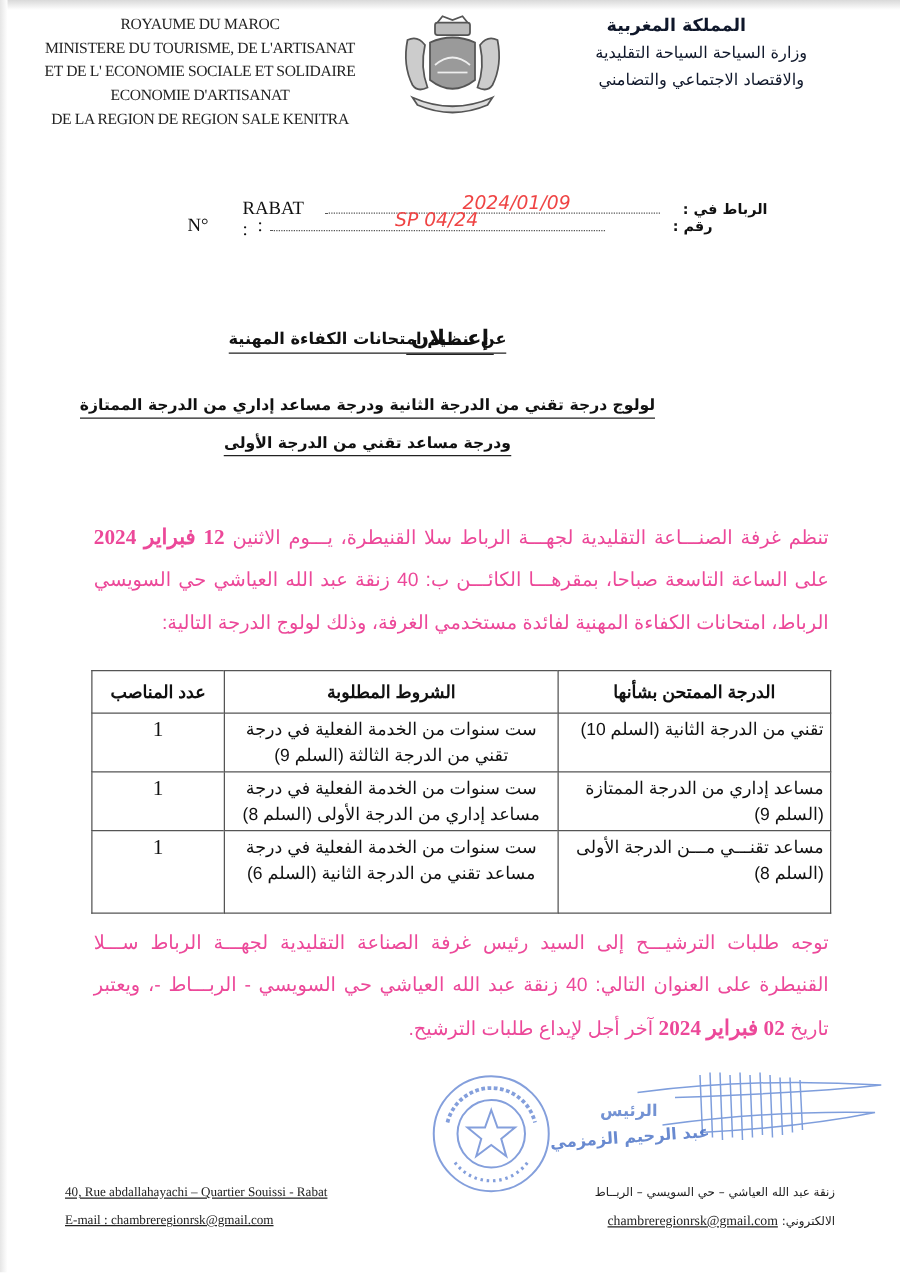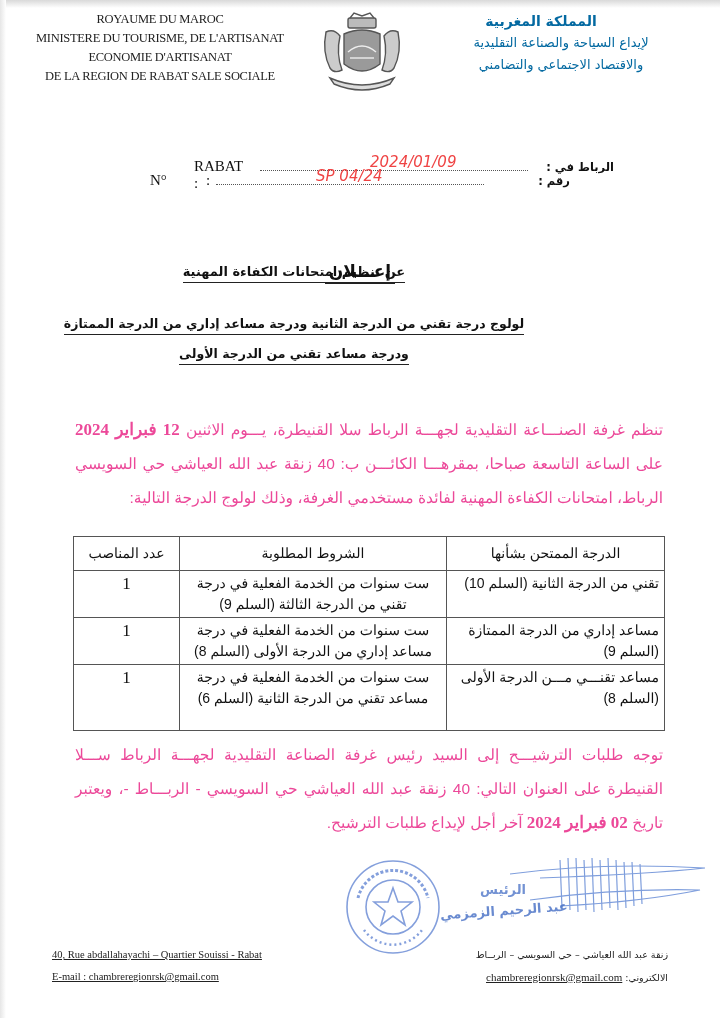--- a/index.html
+++ b/index.html
@@ -24,21 +24,21 @@
   }
   .hdr-fr div { white-space: nowrap; }
   
   .emblem {
     position: absolute; left: 316px; top: 12px; width: 92px; height: 88px;
   }
   
   .hdr-ar {
     position: absolute; right: 14px; top: 10px; width: 290px;
     direction: rtl; text-align: center;
-    font-family: "DejaVu Sans", sans-serif; font-size: 13px; line-height: 22px; color: #0369a1;
+    font-family: "DejaVu Sans", sans-serif; font-size: 13px; line-height: 22px; color: #0f172a;
   }
   .hdr-ar .kingdom { font-weight: bold; font-size: 14px; padding-right: 40px; }
   .hdr-ar div { white-space: nowrap; }
   
   .ref-row {
     position: absolute; left: 150px; width: 420px; height: 22px;
     font-size: 15px; display: flex; align-items: baseline;
   }
   .ref-row .fr { width: 56px; }
   .ref-row .colon { width: 10px; }
@@ -76,21 +76,21 @@
   .para b { font-family: "Liberation Serif", serif; font-size: 17px; }
   
   .grades-table {
     position: absolute; left: 73px; top: 536px; width: 592px;
     border-collapse: collapse; direction: rtl;
     font-family: "Liberation Sans", sans-serif; font-size: 14px; color: #111;
   }
   .grades-table th, .grades-table td {
     border: 1px solid #555; padding: 2px 5px; vertical-align: top; line-height: 21px;
   }
-  .grades-table th { font-weight: normal; text-align: center; height: 29px; vertical-align: middle; }
+  .grades-table th { font-weight: bold; text-align: center; height: 29px; vertical-align: middle; }
   .grades-table td.grade { width: 207px; }
   .grades-table td.cond { text-align: center; width: 256px; }
   .grades-table td.count {
     text-align: center; width: 95px; font-family: "Liberation Serif", serif; font-size: 17px;
   }
   .grades-table tr.r1 td { height: 40px; }
   .grades-table tr.r2 td { height: 40px; }
   .grades-table tr.r3 td { height: 61px; }
   
   .stamp {
@@ -122,42 +122,43 @@
 </style>
 </head>
 <body>
 
 <div class="top-shadow"></div>
 <div class="left-shadow"></div>
 
 <div class="hdr-fr">
   <div>ROYAUME DU MAROC</div>
   <div>MINISTERE DU TOURISME, DE L'ARTISANAT</div>
+  <div>ET DE L' ECONOMIE SOCIALE ET SOLIDAIRE</div>
   <div>ECONOMIE D'ARTISANAT</div>
-  <div>DE LA REGION DE RABAT SALE SOCIALE</div>
+  <div>DE LA REGION DE REGION SALE KENITRA</div>
 </div>
 
 <div class="emblem">
   <svg viewBox="0 0 92 88" width="92" height="88">
     <g fill="none" stroke="#555" stroke-width="1.4">
       <rect x="32" y="6" width="28" height="10" rx="2" fill="#bbb"></rect>
       <path d="M34 6 L38 1 L46 4 L54 1 L58 6"></path>
       <path d="M28 22 Q46 14 64 22 L64 52 Q46 66 28 52 Z" fill="#9a9a9a"></path>
       <path d="M32 40 Q46 28 60 40" stroke="#eee"></path>
       <path d="M34 46 L58 46" stroke="#eee"></path>
       <path d="M10 20 Q6 40 14 56 Q18 62 26 58 Q20 42 24 24 Q18 16 10 20Z" fill="#ccc"></path>
       <path d="M82 20 Q86 40 78 56 Q74 62 66 58 Q72 42 68 24 Q74 16 82 20Z" fill="#ccc"></path>
       <path d="M14 66 Q46 80 78 66 L74 72 Q46 84 18 72 Z" fill="#ddd"></path>
     </g>
   </svg>
 </div>
 
 <div class="hdr-ar">
   <div class="kingdom">المملكة المغربية</div>
-  <div>لإيداع السياحة والصناعة التقليدية</div>
+  <div>وزارة السياحة السياحة التقليدية</div>
   <div>والاقتصاد الاجتماعي والتضامني</div>
 </div>
 
 <div class="ref-row" style="top:156px;margin-left:44px;">
   <span class="fr">RABAT :</span>
   <span class="colon"></span>
   <span class="dots">
     <span class="hand">2024/01/09</span>
   </span>
   <span class="ar">الرباط في :</span>

